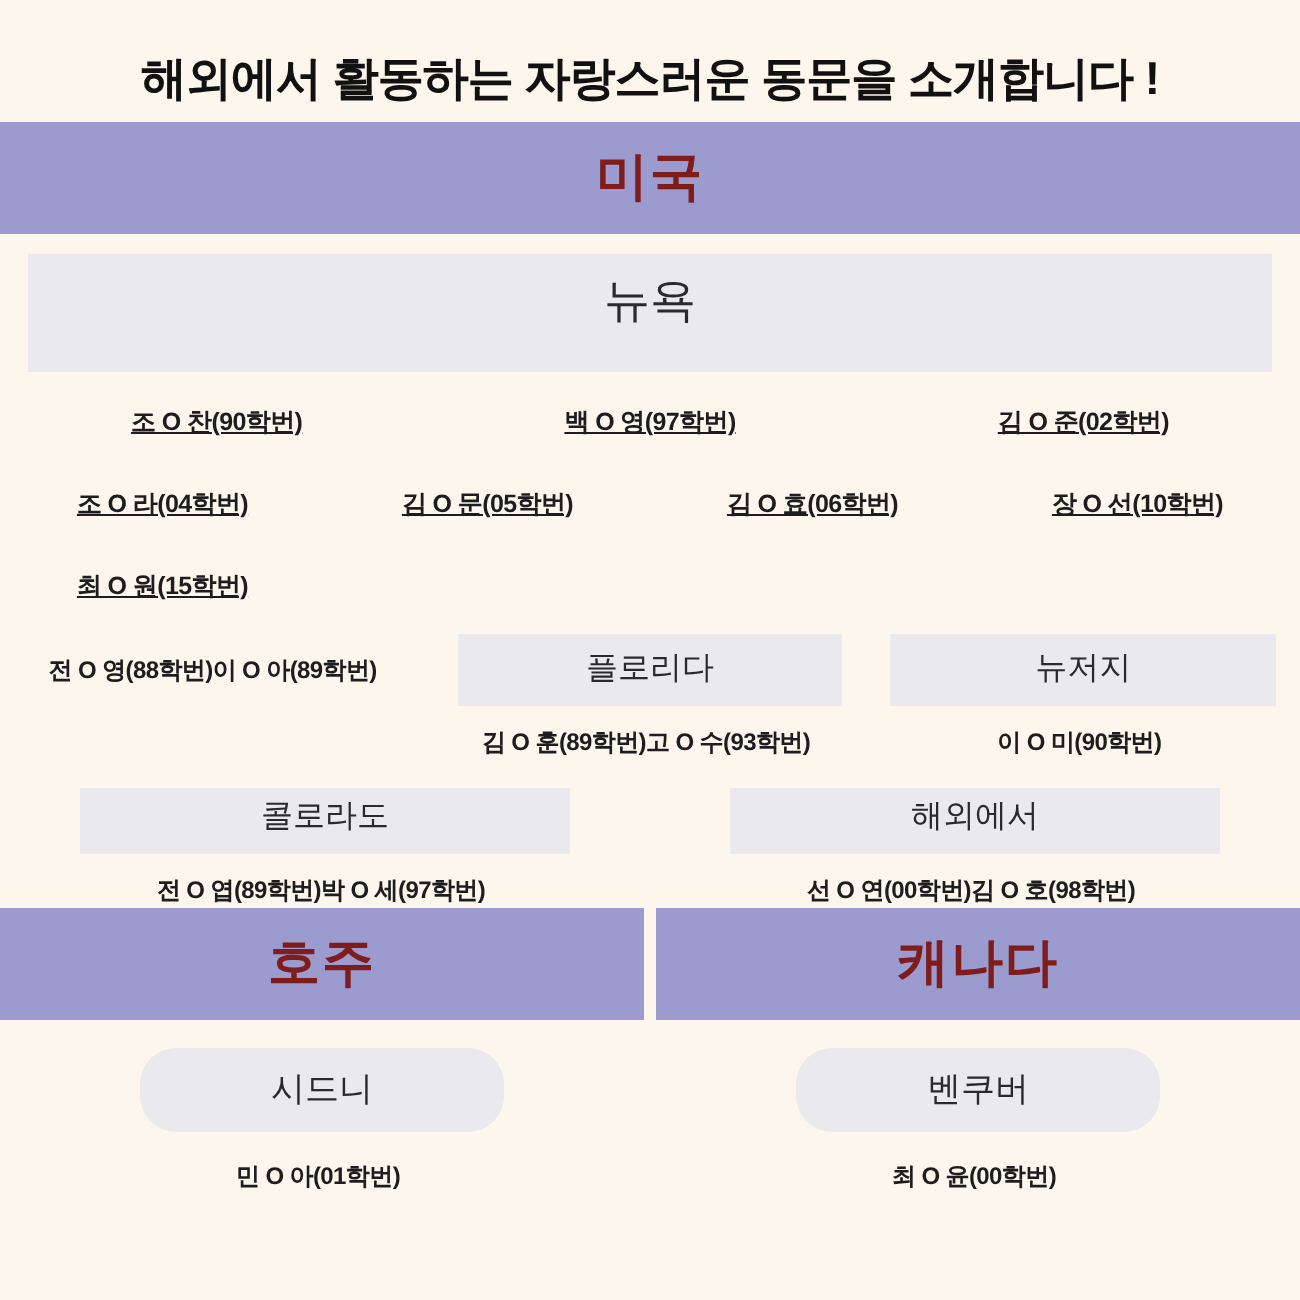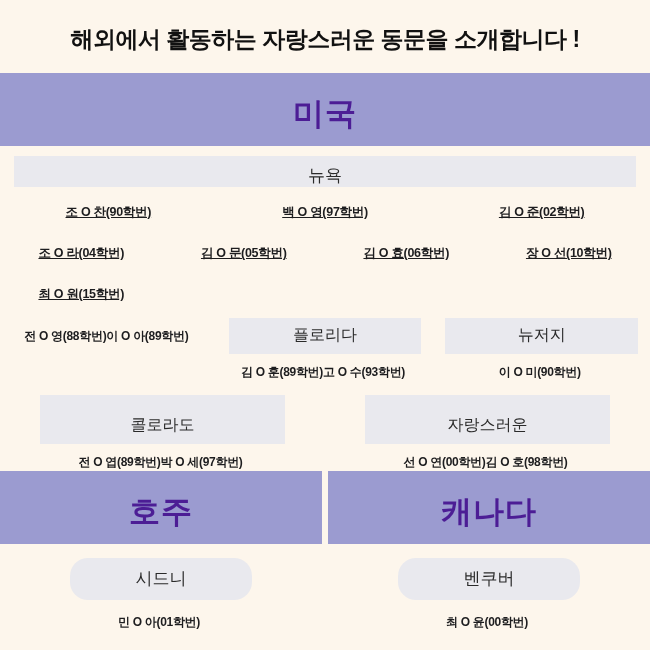--- a/index.html
+++ b/index.html
@@ -18,38 +18,38 @@
     width: 650px;
     height: 650px;
     position: relative;
     background: #fdf6ec;
   }
   .headline {
     text-align: center;
     font-size: 23px;
     font-weight: bold;
     letter-spacing: -0.5px;
-    padding: 24px 10px 18px 10px;
+    padding: 24px 10px 6px 10px;
     color: #111;
   }
   .country-bar {
     background: #9b9bd0;
-    color: #4c1d95;
-    text-align: center;
-    font-size: 31px;
-    font-weight: bold;
-    padding: 20px 0 11px 0;
+    color: #7f1d1d;
+    text-align: center;
+    font-size: 26px;
+    font-weight: bold;
+    padding: 10px 0 11px 0;
     letter-spacing: 1px;
   }
   .city-bar {
     background: #e9e9ee;
     color: #2a2a2a;
     text-align: center;
-    font-size: 17px;
-    padding: 8px 0 0 0;
+    font-size: 23px;
+    padding: 8px 0 20px 0;
     margin: 10px 14px 0 14px;
   }
   .names-row {
     display: flex;
     padding: 12px 0 2px 0;
     font-size: 12.5px;
     font-weight: bold;
     letter-spacing: -0.3px;
     text-decoration: underline;
   }
@@ -112,21 +112,21 @@
   .mid-pair {
     display: flex;
     margin-top: 14px;
   }
   .mid-pair .col {
     flex: 1 1 0;
   }
   .mid-pair .col .city-bar {
     margin: 0 40px;
     font-size: 16px;
-    padding: 20px 0 8px 0;
+    padding: 4px 0 8px 0;
   }
 </style>
 </head>
 <body>
 
 <div class="page">
 
   <div class="headline">해외에서 활동하는 자랑스러운 동문을 소개합니다 !</div>
 
   <div class="country-bar">미국</div>
@@ -175,21 +175,21 @@
 
   <div class="mid-pair">
     <div class="col">
       <div class="city-bar">콜로라도</div>
       <div class="sub-names">
         <span>전 O 엽(89학번)</span>
         <span>박 O 세(97학번)</span>
       </div>
     </div>
     <div class="col">
-      <div class="city-bar">자랑스러운</div>
+      <div class="city-bar">해외에서</div>
       <div class="sub-names">
         <span>선 O 연(00학번)</span>
         <span>김 O 호(98학번)</span>
       </div>
     </div>
   </div>
 
   <div class="two-col-wrap">
     <div class="half bottom-block">
       <div class="country-bar">호주</div>

